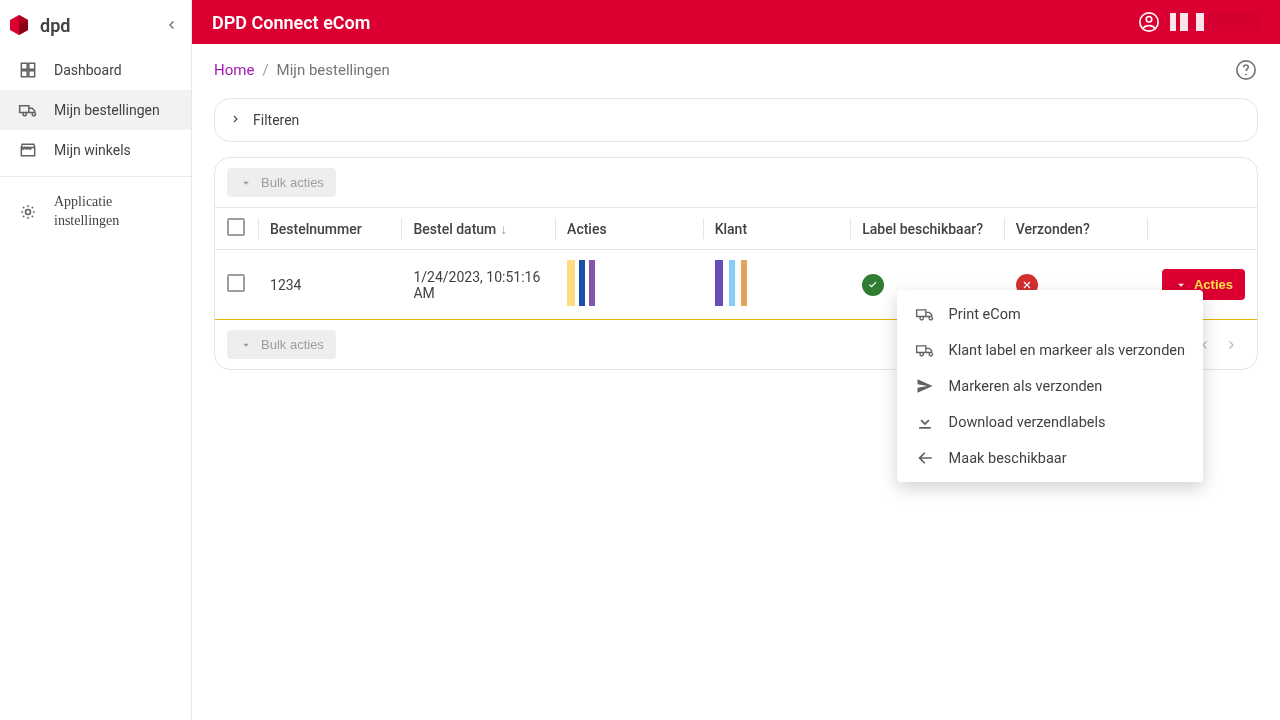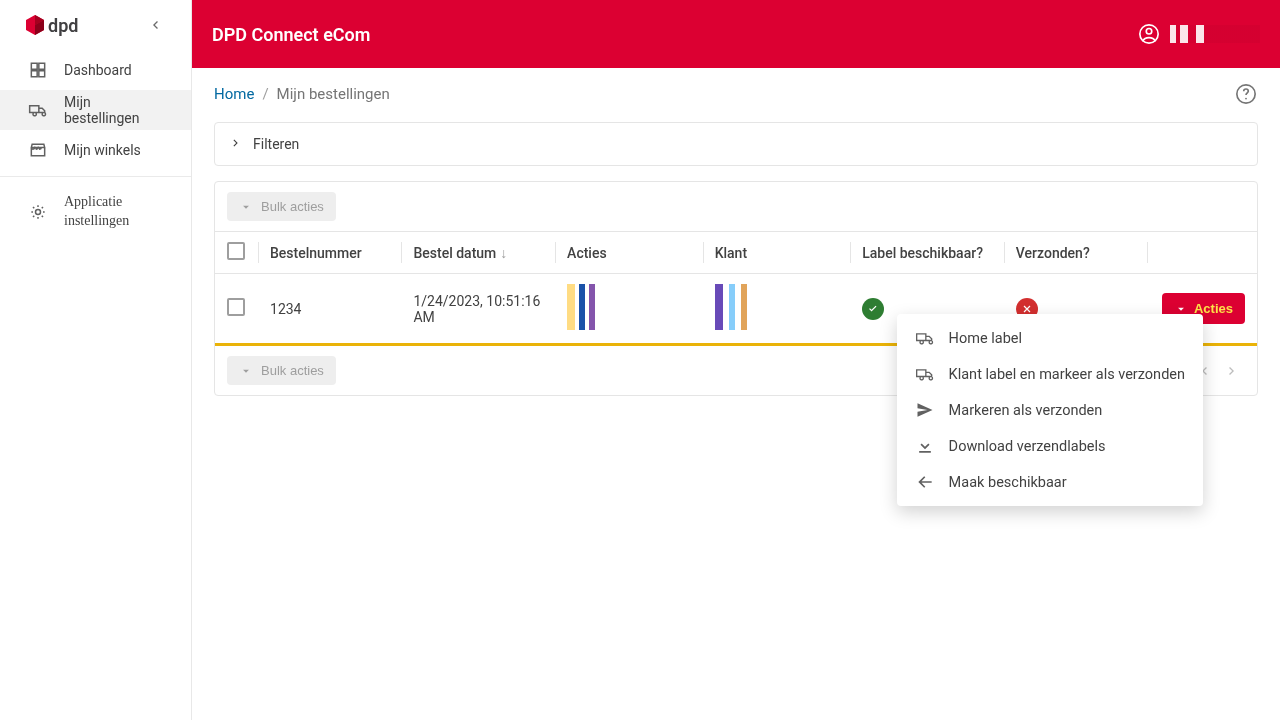--- a/index.html
+++ b/index.html
@@ -18,73 +18,74 @@
     width: 192px;
     border-right: 1px solid #e8e8e8;
     display: flex;
     flex-direction: column;
     background: #fff;
   }
   .sidebar-logo {
     height: 50px;
     display: flex;
     align-items: center;
-    padding: 0 22px;
+    padding: 0 6px;
+    gap: 8px;
   }
   .logo-cube {
     width: 26px; height: 26px;
     border-radius: 4px;
     display: flex; align-items:center; justify-content:center;
   }
   .logo-text { font-weight:600; font-size:18px; color:#414042; }
   .collapse-btn {
     margin-left: auto;
     width: 28px; height: 28px;
     display:flex; align-items:center; justify-content:center;
     cursor:pointer; color:#6b6b6b;
   }
   .nav-item {
     display:flex; align-items:center; gap:16px;
-    height:40px; padding:0 28px;
+    height:40px; padding:0 18px;
     cursor:pointer; color:#424242;
   }
   .nav-item.active { background:#f2f2f2; }
   .nav-item .nav-icon { width:20px; height:20px; display:flex; align-items:center; justify-content:center; color:#616161; }
   .nav-item .nav-label { font-size:14px; }
   .nav-item.multiline { height:auto; padding-top:10px; padding-bottom:10px; }
   .nav-item.multiline .nav-label { line-height:1.35;font-family:Liberation Serif, serif; }
   .nav-divider { height:1px; background:#eaeaea; margin:6px 0; }
 
   
   .main { flex:1; display:flex; flex-direction:column; }
   .topbar {
-    height:68px; background:#DC0032;
+    height:44px; background:#DC0032;
     display:flex; align-items:center; padding:0 20px;
     color:#fff;
   }
   .topbar-title { font-size:18px; font-weight:600; }
   .topbar-right { margin-left:auto; display:flex; align-items:center; gap:10px; }
   .topbar-icon { width:22px; height:22px; display:flex; align-items:center; justify-content:center; }
   .topbar-user-blur {
     width:90px; height:18px;
     background: linear-gradient(90deg,#fff 0 6px,#d40030 6px 10px,#fff 10px 18px,#d40030 18px 26px,#fff 26px 34px,#d40030 34px 100%);
     opacity:.9;
   }
   .page-heading {
     display:flex; align-items:center;
     padding: 14px 22px 10px;
   }
   .breadcrumb { display:flex; align-items:center; gap:8px; font-size:15px; }
-  .breadcrumb a { color:#0369a1; text-decoration:none; }
+  .breadcrumb a { color:#a21caf; text-decoration:none; }
   .breadcrumb .sep { color:#9e9e9e; }
   .breadcrumb .current { color:#757575; }
   .help-btn { margin-left:auto; width:24px;height:24px; display:flex;align-items:center;justify-content:center; color:#757575; cursor:pointer;}
   .panel {
     margin: 6px 22px;
-    border:1px solid #e5e5e5; border-radius:4px;
+    border:1px solid #e5e5e5; border-radius:16px;
   }
   .filter-row {
     display:flex; align-items:center; gap:10px;
     height:42px; padding:0 14px; cursor:pointer; color:#424242;
   }
   .table-panel .toolbar {
     display:flex; align-items:center; padding:10px 12px; border-bottom:1px solid #e5e5e5;
   }
   .bulk-btn {
     display:inline-flex; align-items:center; gap:8px;
@@ -102,21 +103,21 @@
   }
   .table thead th {
     border-bottom:1px solid #e5e5e5;
     font-weight:500; color:#424242;
     position:relative;
   }
   .table thead th + th::before {
     content:""; position:absolute; left:0; top:10px; bottom:10px;
     width:1px; background:#e5e5e5;
   }
-  .table tbody tr { border-bottom:3px solid #eab308; }
+  .table tbody tr { border-bottom:1px solid #eab308; }
   .col-check { width:40px; }
   .col-order { width:140px; }
   .col-date { width:150px; }
   .col-shop { width:140px; }
   .col-cust { width:140px; }
   .col-label { width:150px; }
   .col-sent { width:140px; }
   .col-act { width:90px; text-align:right; }
   .checkbox {
     width:18px;height:18px;border:2px solid #9e9e9e;border-radius:2px;display:inline-block;
@@ -350,21 +351,21 @@
       </div>
     </div>
 
     <div class="dropdown" style="top:132px; right:54px;">
       <div class="dropdown-item">
         <span class="dd-icon">
           <svg viewBox="0 0 24 24" width="20" height="20">
               <path fill="none" stroke="currentColor" stroke-width="1.6" d="M2 7h11v8H2zM13 10h4l3 3v2h-7zM6 17a2 2 0 100-.01M17 17a2 2 0 100-.01"></path>
             </svg>
         </span>
-        <span>Home label</span>
+        <span>Print eCom</span>
       </div>
       <div class="dropdown-item">
         <span class="dd-icon">
           <svg viewBox="0 0 24 24" width="20" height="20">
               <path fill="none" stroke="currentColor" stroke-width="1.6" d="M2 7h11v8H2zM13 10h4l3 3v2h-7zM6 17a2 2 0 100-.01M17 17a2 2 0 100-.01"></path>
             </svg>
         </span>
         <span>Klant label en markeer als verzonden</span>
       </div>
       <div class="dropdown-item">

